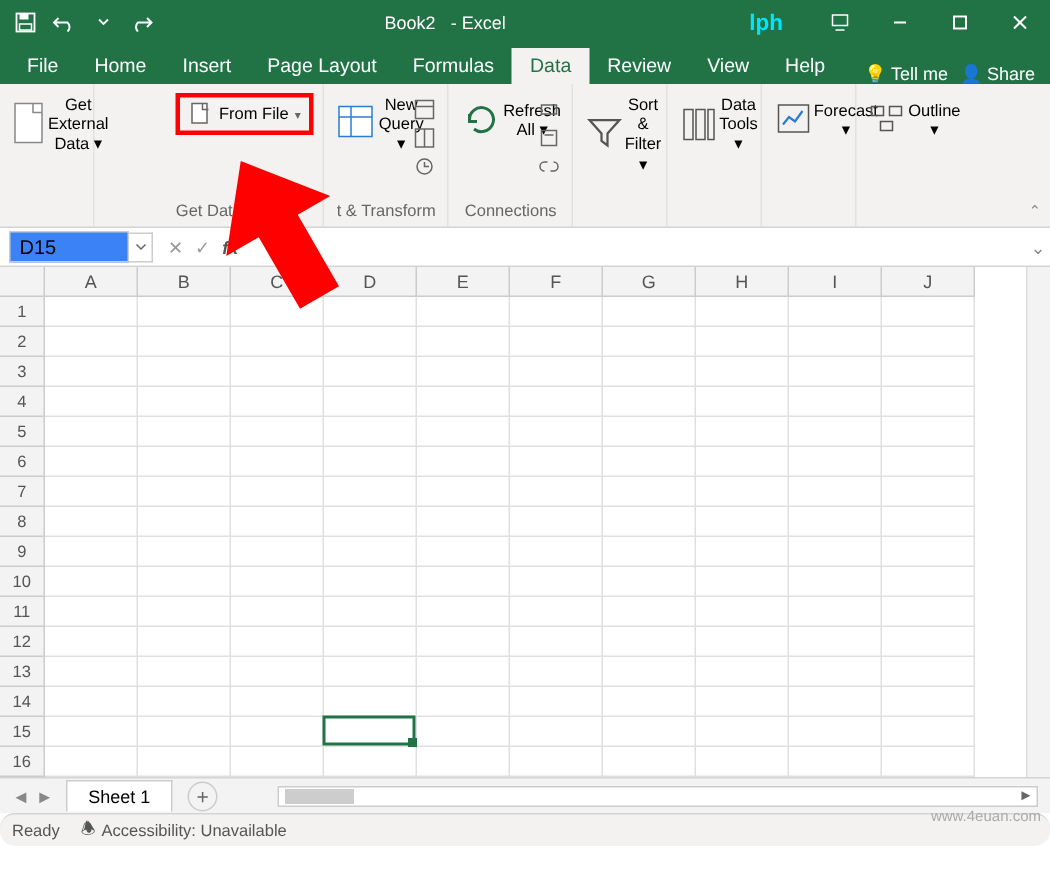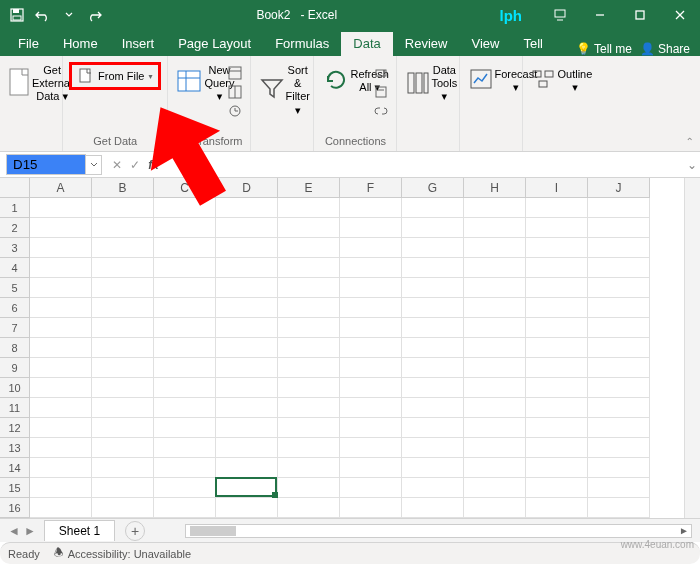--- a/index.html
+++ b/index.html
@@ -27,21 +27,21 @@
 .group-label { font-size: 11px; color: #666; padding: 2px 0; }
 .big-btn { display: flex; flex-direction: row; align-items: center; width: 50px; font-size: 11px; text-align: center; cursor: pointer; padding: 2px; line-height: 1.2; }
 .big-btn .ico { width: 32px; height: 32px; margin-bottom: 2px; display: flex; align-items: center; justify-content: center; }
 .small-btn-stack { display: flex; flex-direction: column; gap: 1px; }
 .small-btn { display: flex; align-items: center; font-size: 11px; gap: 4px; cursor: pointer; padding: 2px 4px; white-space: nowrap; }
 .small-ico { width: 16px; height: 16px; display: flex; align-items: center; justify-content: center; }
 .side-stack { display: flex; flex-direction: column; gap: 1px; padding-top: 2px;}
 .side-stack .s { width: 18px; height: 18px; cursor: pointer; display:flex; align-items:center; justify-content:center; }
 
 
-.highlight-box { border: 3px solid #ff0000; padding: 1px 2px; }
+.highlight-box { border: 3px solid #ff0000; padding: 1px 2px; margin-left: 48px; }
 
 
 .red-arrow { position: absolute; left: 133px; top: 100px; z-index: 50; pointer-events: none; }
 
 
 .formula-bar { height: 26px; border-bottom: 1px solid #d4d4d4; display: flex; align-items: center; background: #fff; font-size: 12px; }
 .name-box { width: 80px; border: 1px solid #ccc; padding: 2px 6px; margin: 2px 0 2px 6px; background: #3b82f6; }
 .name-dd { width: 16px; border: 1px solid #ccc; border-left: none; height: 20px; display:flex; align-items:center; justify-content:center; cursor:pointer; }
 .fb-btns { display: flex; gap: 8px; padding: 0 10px; color: #999; }
 .fb-btns span { cursor: pointer; }
@@ -139,21 +139,21 @@
 
 <div class="tabs">
   <div class="tab">File</div>
   <div class="tab">Home</div>
   <div class="tab">Insert</div>
   <div class="tab">Page Layout</div>
   <div class="tab">Formulas</div>
   <div class="tab active">Data</div>
   <div class="tab">Review</div>
   <div class="tab">View</div>
-  <div class="tab">Tell</div>
+  <div class="tab">Help</div>
   <div class="tabs-right">
     <div class="t">
         <span>💡</span>
         <span>Tell me</span>
       </div>
     <div class="t">
         <span>👤</span>
         <span>Share</span>
       </div>
   </div>
@@ -230,35 +230,20 @@
           </div>
       </div>
     </div>
     <div class="group-label">t &amp; Transform</div>
   </div>
 
   <div class="group">
     <div class="group-content">
       <div class="big-btn">
         <div class="ico">
-            <svg width="26" height="26">
-              <path d="M3 4 h20 l-8 9 v8 l-4 -3 v-5 z" fill="none" stroke="#555" stroke-width="1.5"></path>
-            </svg>
-          </div>
-        <span style="white-space:pre-line;">Sort &amp;
-Filter ▾</span>
-      </div>
-    </div>
-    <div class="group-label"></div>
-  </div>
-
-  <div class="group">
-    <div class="group-content">
-      <div class="big-btn">
-        <div class="ico">
             <svg width="28" height="28">
               <path d="M6 14 a8 8 0 1 1 3 6" fill="none" stroke="#217346" stroke-width="2"></path>
               <path d="M6 10 v5 h5" fill="none" stroke="#217346" stroke-width="2"></path>
             </svg>
           </div>
         <span style="white-space:pre-line;">Refresh
 All ▾</span>
       </div>
       <div class="side-stack">
         <div class="s">
@@ -273,20 +258,35 @@
             </svg>
           </div>
         <div class="s">
             <svg width="14" height="14">
               <path d="M4 10 a3 3 0 0 1 0-6 h2 M10 4 a3 3 0 0 1 0 6 h-2" fill="none" stroke="#666"></path>
             </svg>
           </div>
       </div>
     </div>
     <div class="group-label">Connections</div>
+  </div>
+
+  <div class="group">
+    <div class="group-content">
+      <div class="big-btn">
+        <div class="ico">
+            <svg width="26" height="26">
+              <path d="M3 4 h20 l-8 9 v8 l-4 -3 v-5 z" fill="none" stroke="#555" stroke-width="1.5"></path>
+            </svg>
+          </div>
+        <span style="white-space:pre-line;">Sort &amp;
+Filter ▾</span>
+      </div>
+    </div>
+    <div class="group-label"></div>
   </div>
 
   <div class="group">
     <div class="group-content">
       <div class="big-btn">
         <div class="ico">
             <svg width="26" height="26">
               <rect x="3" y="3" width="6" height="20" fill="none" stroke="#555"></rect>
               <rect x="11" y="3" width="6" height="20" fill="none" stroke="#555"></rect>
               <rect x="19" y="3" width="4" height="20" fill="none" stroke="#555"></rect>

